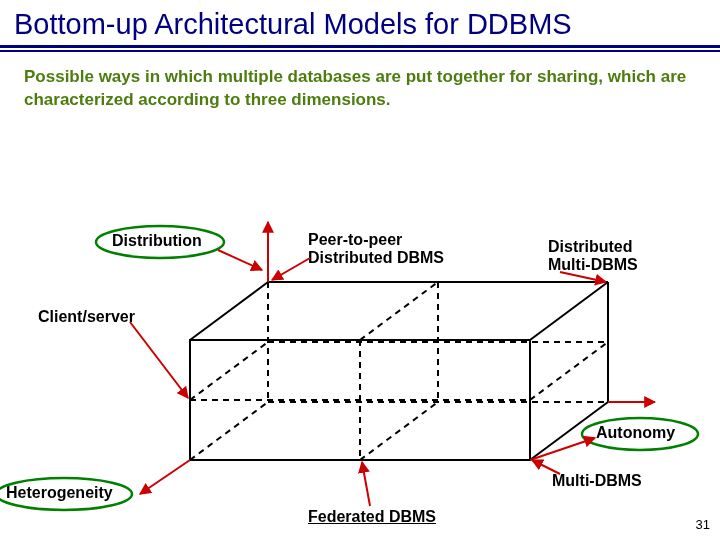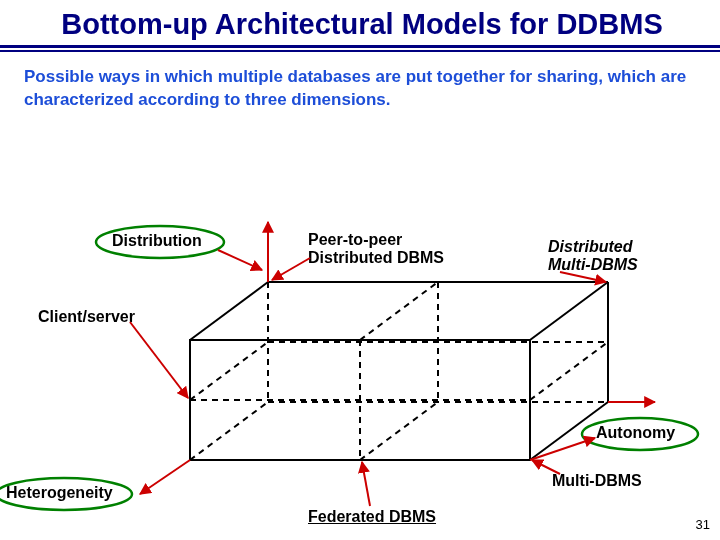--- a/index.html
+++ b/index.html
@@ -6,40 +6,39 @@
   body {
     width: 720px;
     height: 540px;
     background: #ffffff;
     font-family: Arial, Helvetica, sans-serif;
     position: relative;
     overflow: hidden;
   }
   .title {
     font-size: 29px;
-    font-weight: bold;
+    font-weight: normal;
     color: #000080;
     padding: 8px 10px 4px 14px;
     line-height: 1.15;
-    text-align: center;
   }
   .title-underline-1 {
     height: 3px;
     background: #000080;
     margin: 0 0 2px 0;
   }
   .title-underline-2 {
     height: 2px;
     background: #000080;
     margin: 0 0 0 0;
   }
   .subtitle {
     font-size: 17px;
     font-weight: bold;
-    color: #1d4ed8;
+    color: #4d7c0f;
     padding: 14px 24px 10px 24px;
     line-height: 1.35;
   }
   .diagram {
     position: absolute;
     left: 0; top: 0; width: 720px; height: 540px;
     pointer-events: none;
   }
   .lbl {
     position: absolute;
@@ -65,21 +64,21 @@
 <div class="title-underline-2"></div>
 <div class="subtitle">Possible ways in which multiple databases are put together for sharing, which are characterized according to three dimensions.</div>
 
 <div class="lbl" style="left:112px; top:232px;">Distribution</div>
 
 <div class="lbl" style="left:308px; top:231px; line-height:1.15;">
   <span>Peer-to-peer</span><br>
   <span>Distributed DBMS</span>
 </div>
 
-<div class="lbl" style="left:548px; top:238px; line-height:1.15;font-style:italic;">
+<div class="lbl" style="left:548px; top:238px; line-height:1.15;">
   <span>Distributed</span><br>
   <span>Multi-DBMS</span>
 </div>
 
 <div class="lbl" style="left:38px; top:308px;">Client/server</div>
 
 <div class="lbl" style="left:596px; top:424px;">Autonomy</div>
 
 <div class="lbl" style="left:552px; top:472px;">Multi-DBMS</div>
 

